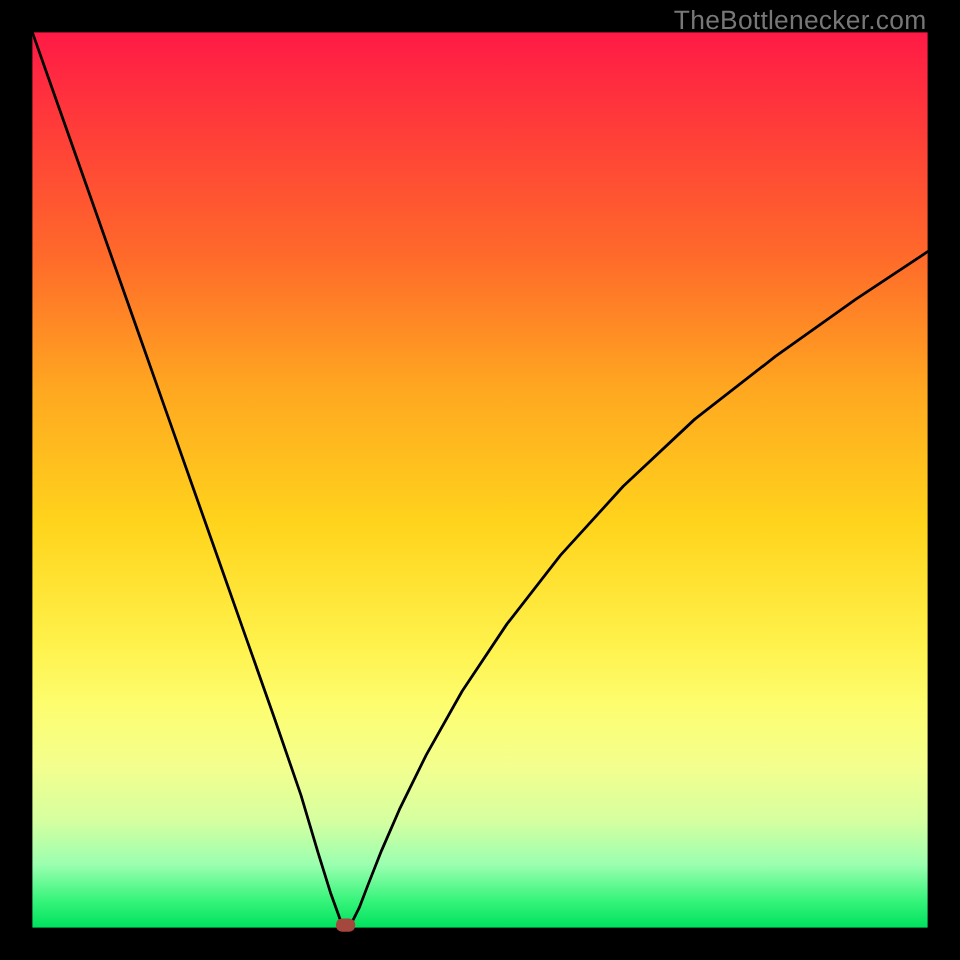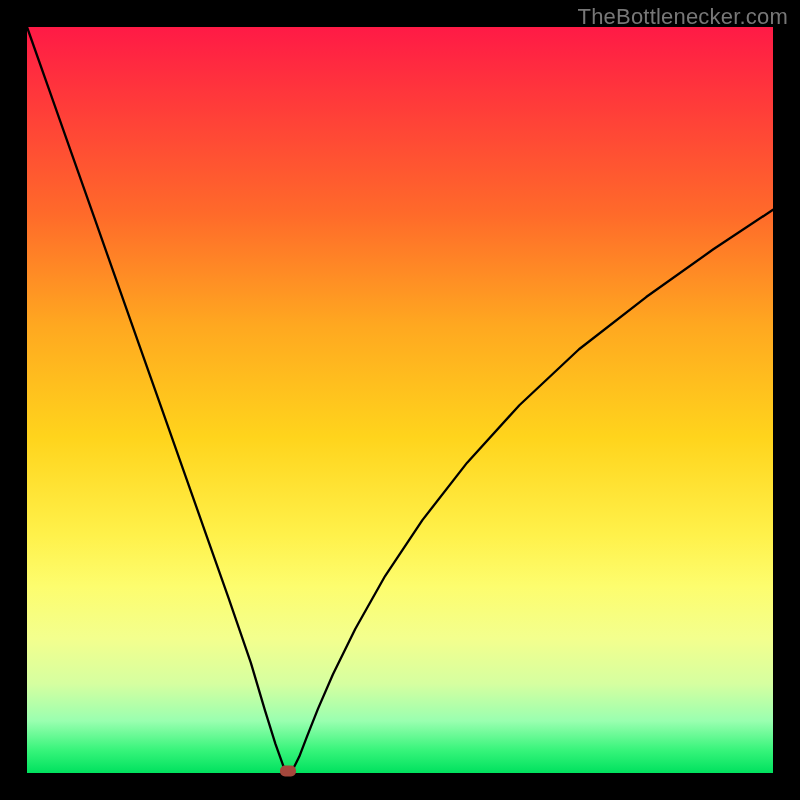--- a/index.html
+++ b/index.html
@@ -33,21 +33,21 @@
       #f3ff8e 82%,
       #d6ffa0 88%,
       #9affb0 93%,
       #36f47a 97%,
       #00e15e 100%
     );
   }
   .watermark {
     position: absolute;
     top: 4px;
-    right: 12px;
+    right: 28px;
     color: #777;
     font-size: 22px;
     font-weight: 500;
     letter-spacing: 0.2px;
     user-select: none;
   }
   svg.curve {
     position: absolute;
     inset: 0;
     width: 100%;

